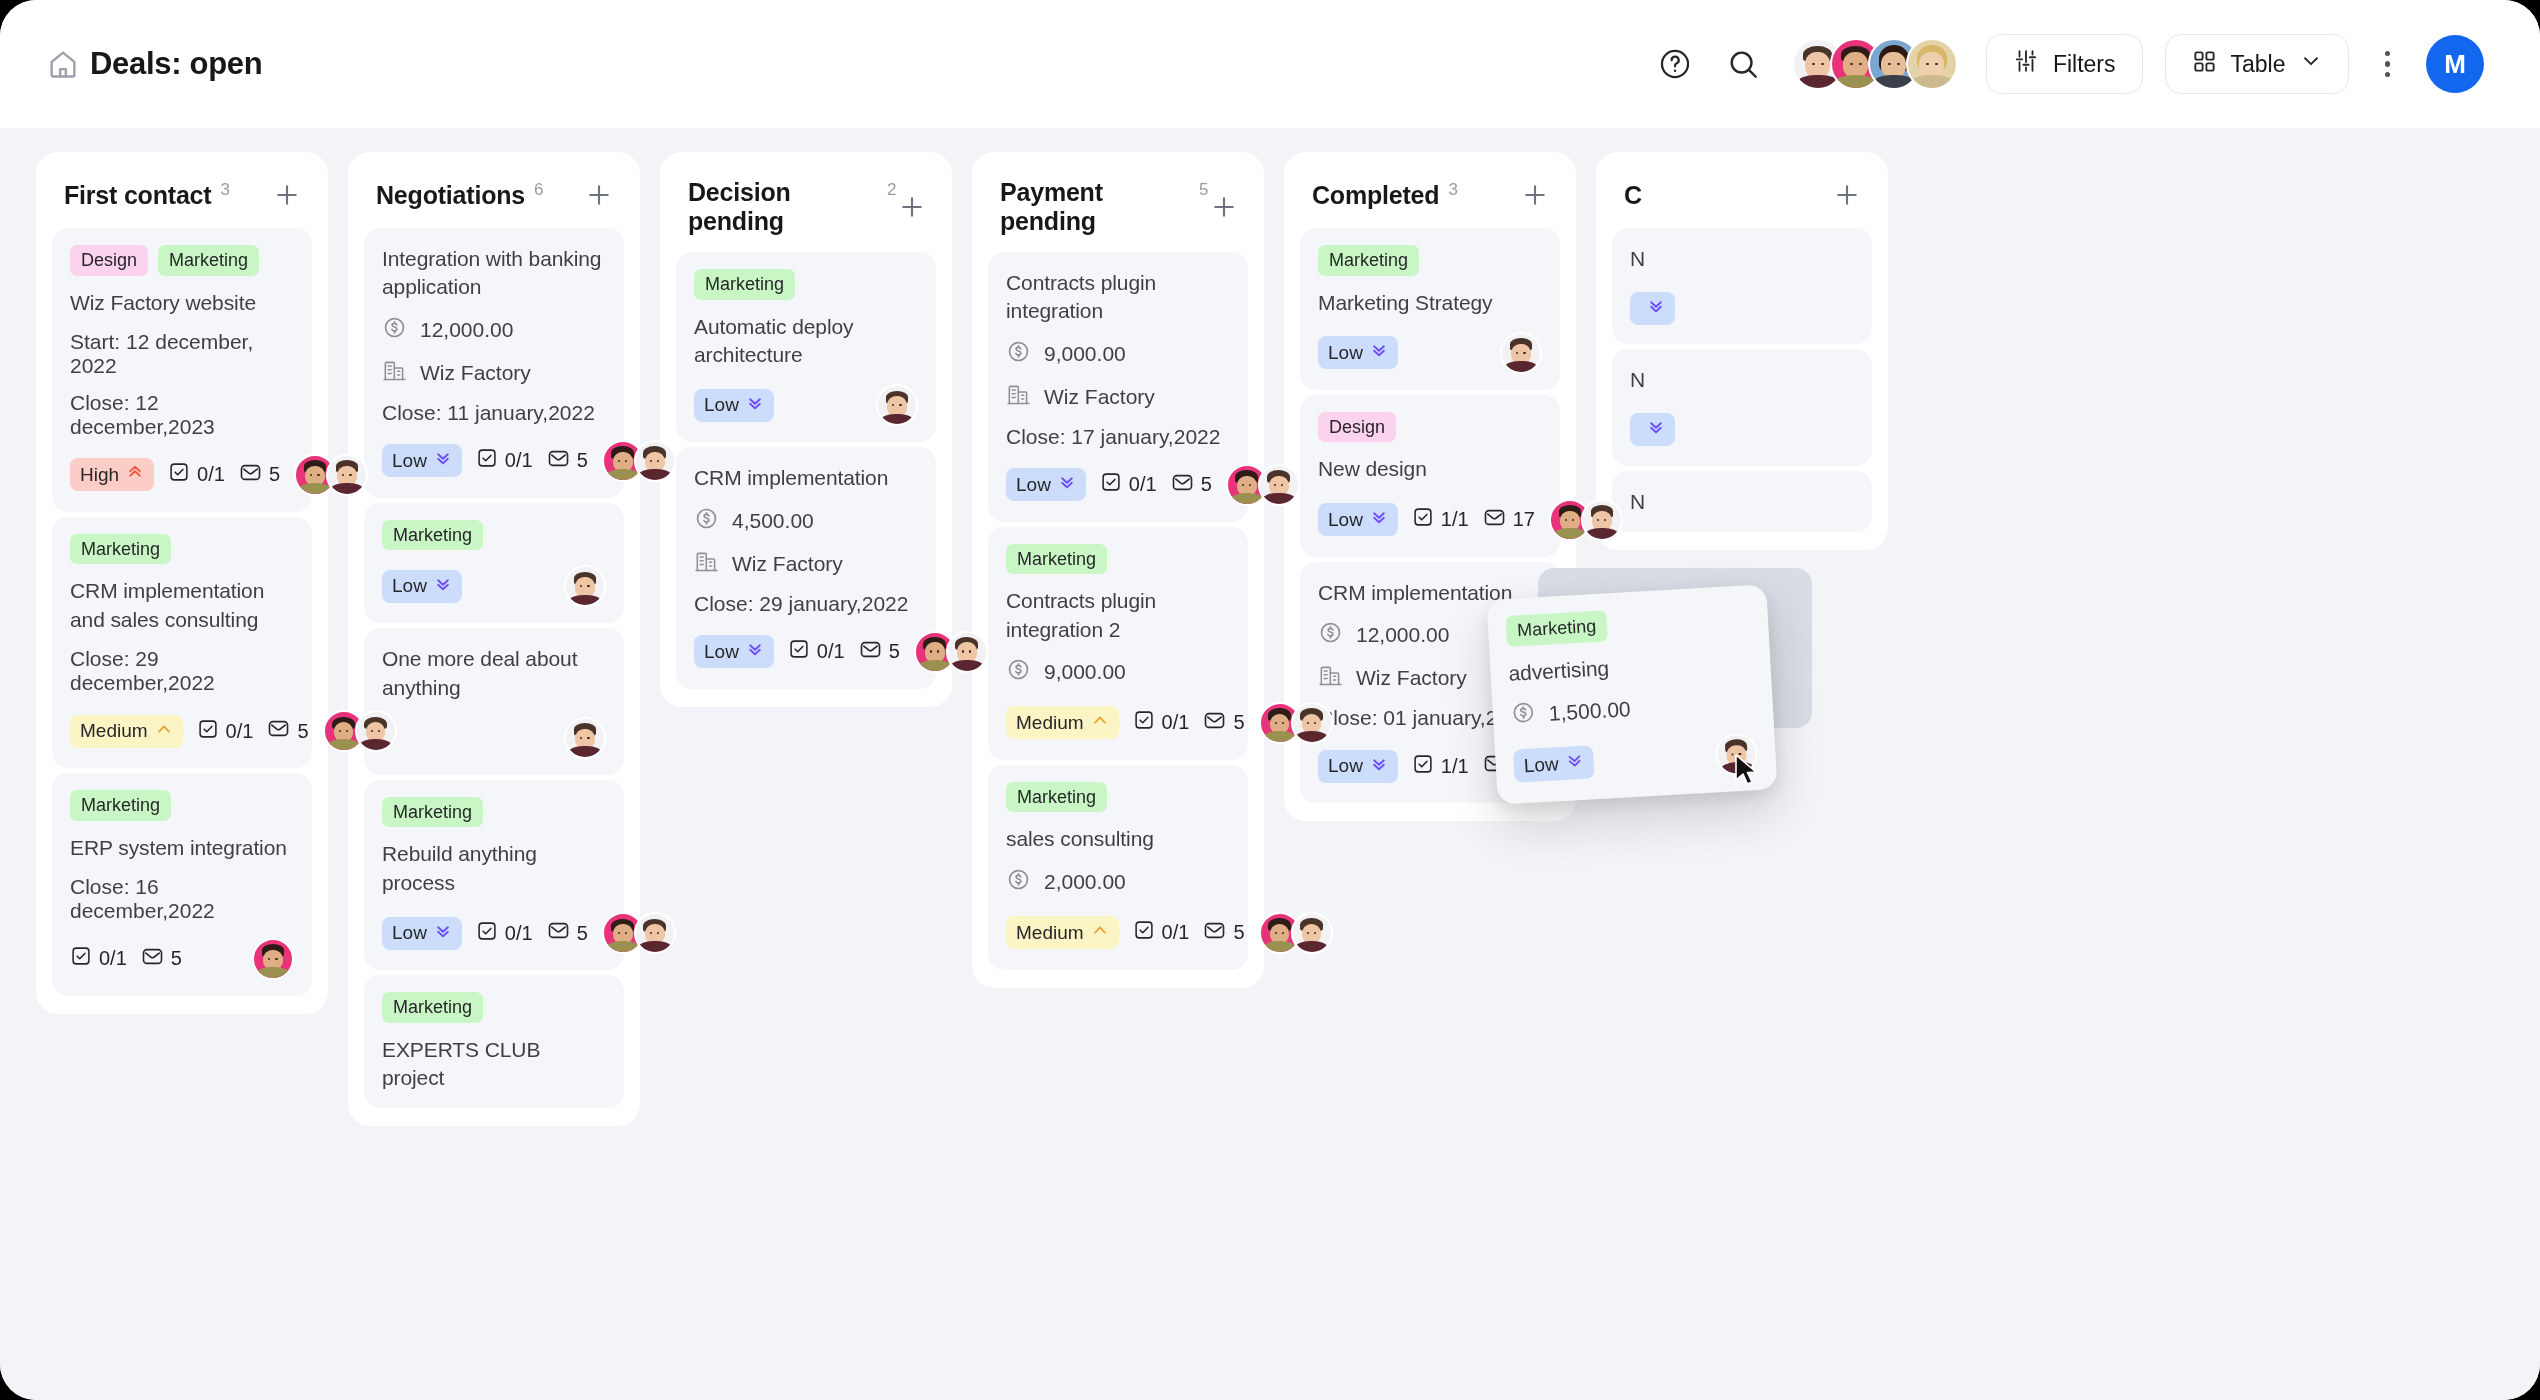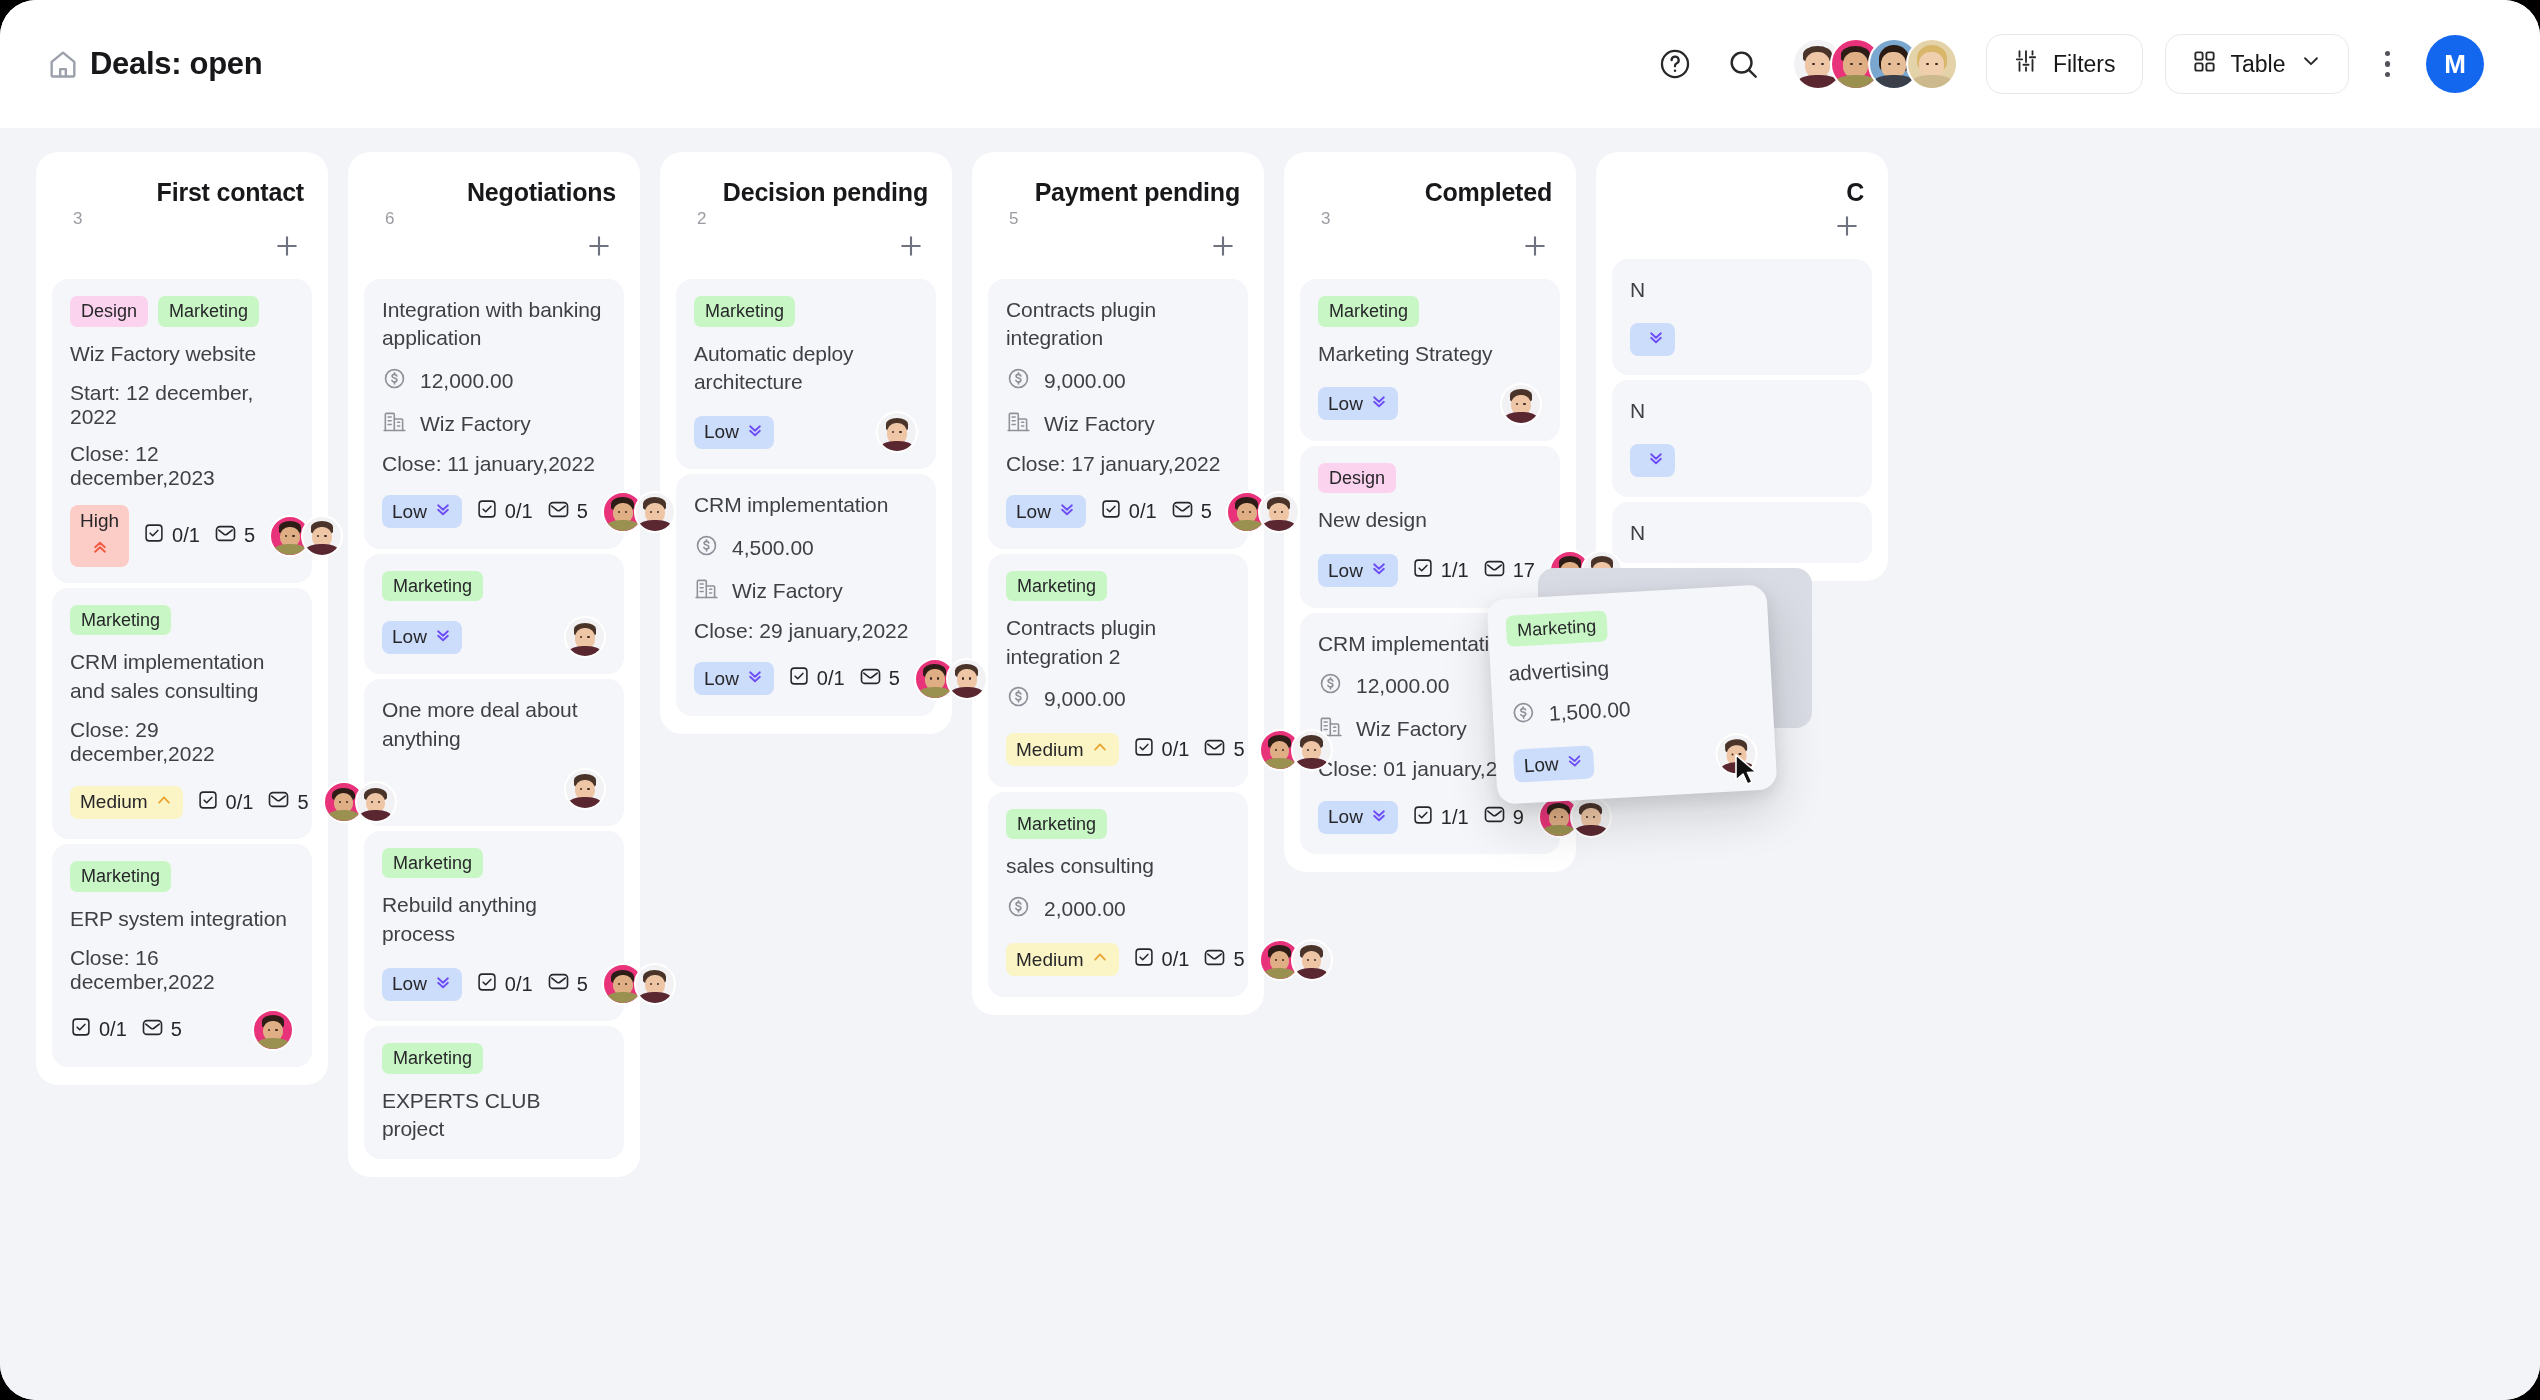--- a/index.html
+++ b/index.html
@@ -84,22 +84,22 @@
     gap: 20px; padding: 24px 0 0 36px;
     overflow: hidden;
   }
   .column {
     flex: none; width: 292px;
     background: #ffffff; border-radius: 22px;
     padding: 26px 16px 18px 16px;
     display: flex; flex-direction: column;
   }
   .col-head {
-    display: flex; align-items: flex-end;
-    padding: 0 8px 0 12px; margin-bottom: 16px; flex-direction: column;
+    display: flex; align-items: center;
+    padding: 0 8px 0 12px; margin-bottom: 16px;
   }
   .col-title {
     font-size: 25px; font-weight: 700; color: #18181b; letter-spacing: -0.2px;
   }
   .col-count {
     font-size: 17px; color: #9b9ba3; margin-left: 9px; align-self: flex-start; margin-top: 2px;
   }
   .col-add {
     margin-left: auto; width: 34px; height: 34px; cursor: pointer;
     display: flex; align-items: center; justify-content: center;
@@ -128,21 +128,21 @@
   }
   .metaline svg { flex: none; }
   .dateline { font-size: 21px; color: #3f3f46; }
   .footrow { display: flex; align-items: center; gap: 14px; margin-top: 2px; min-height: 40px; }
   .prio {
     display: flex; align-items: center; gap: 7px;
     font-size: 19px; padding: 5px 10px; border-radius: 8px; color: #27272a;
   }
   .prio.low { background: #ccddfb; }
   .prio.medium { background: #fbf4c5; }
-  .prio.high { background: #fcccc6; flex-direction: column; }
+  .prio.high { background: #fcccc6; }
   .counter { display: flex; align-items: center; gap: 7px; font-size: 20px; color: #27272a; }
   .foot-avatars { margin-left: auto; display: flex; align-items: center; }
   .foot-avatars .av { width: 42px; height: 42px; margin-left: -10px; }
   .foot-avatars .av:first-child { margin-left: 0; }
 
   
   .drag-ghost {
     position: absolute; left: 1538px; top: 568px;
     width: 274px; height: 160px;
     background: #d9dce4; border-radius: 16px; z-index: 45;

